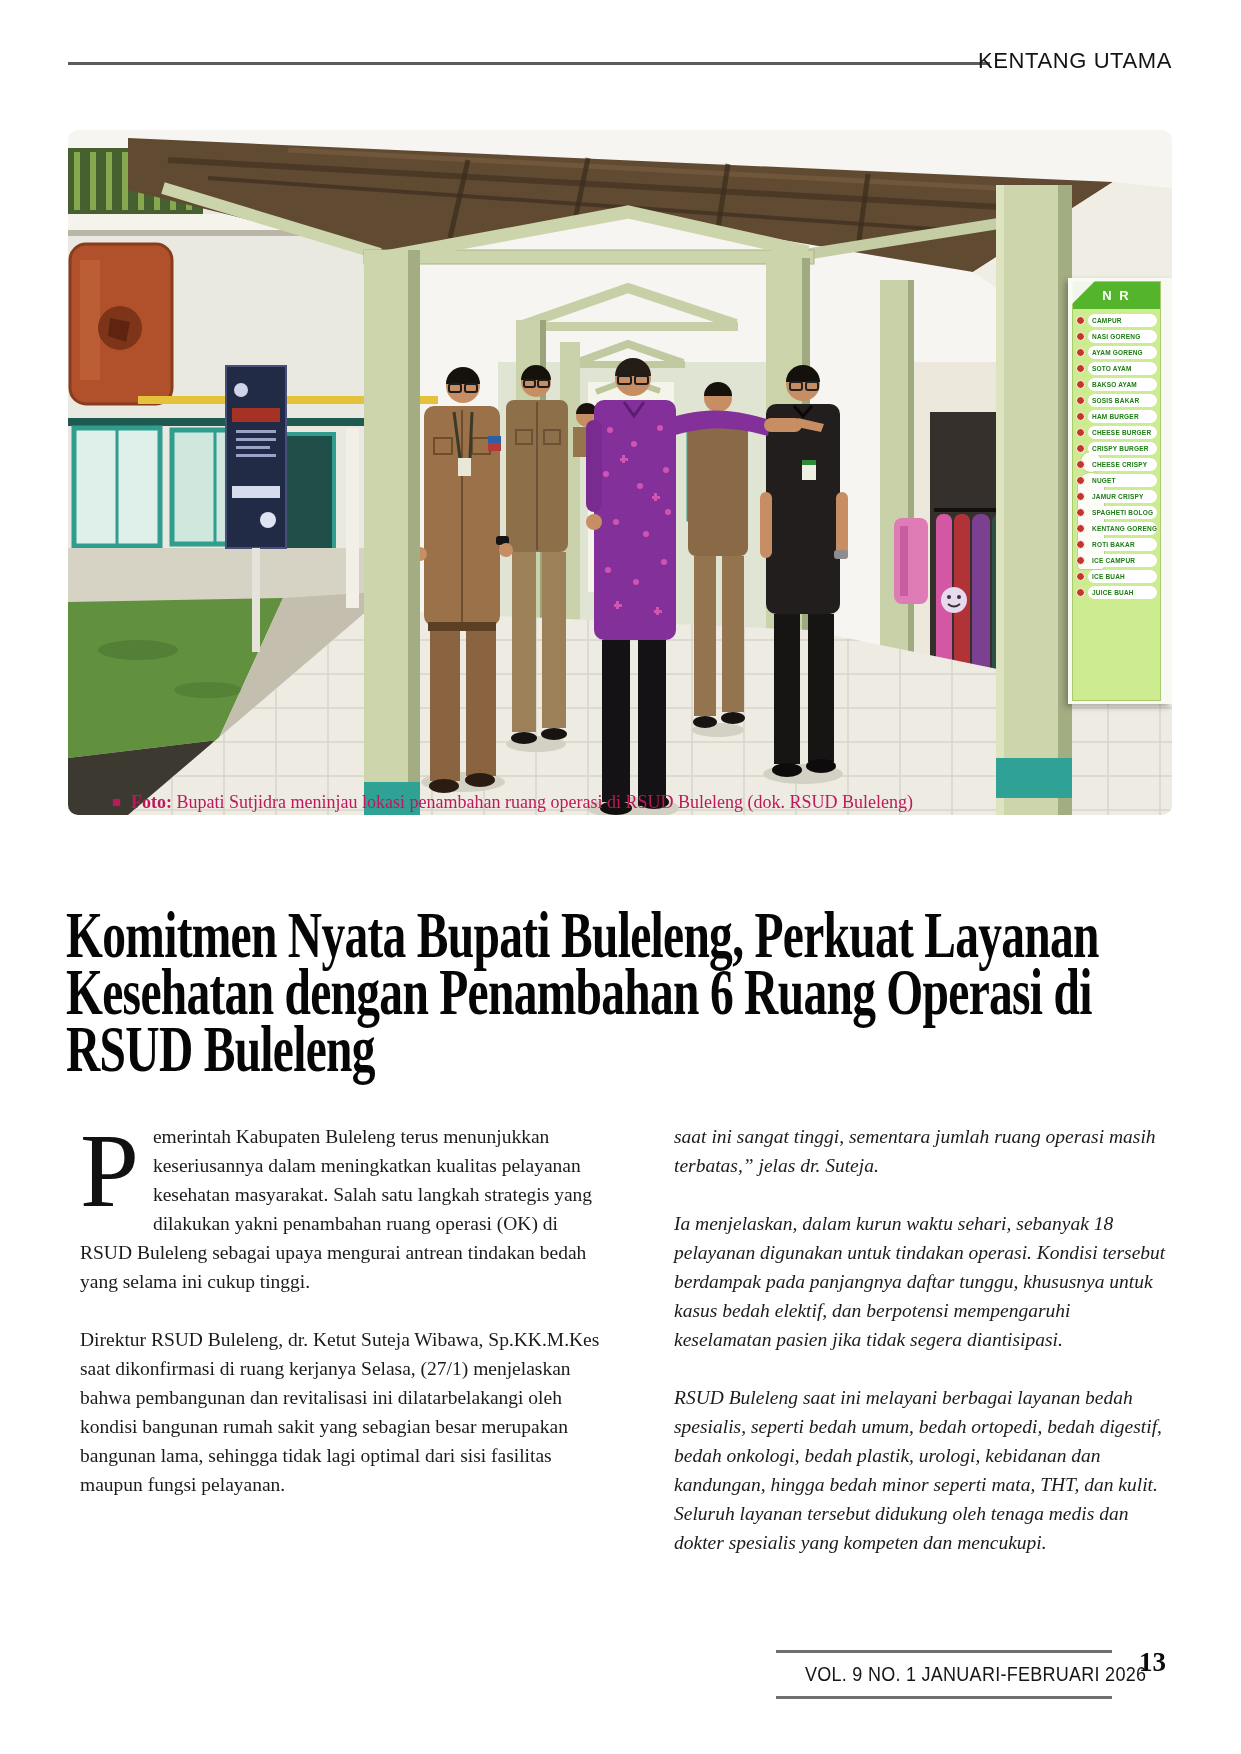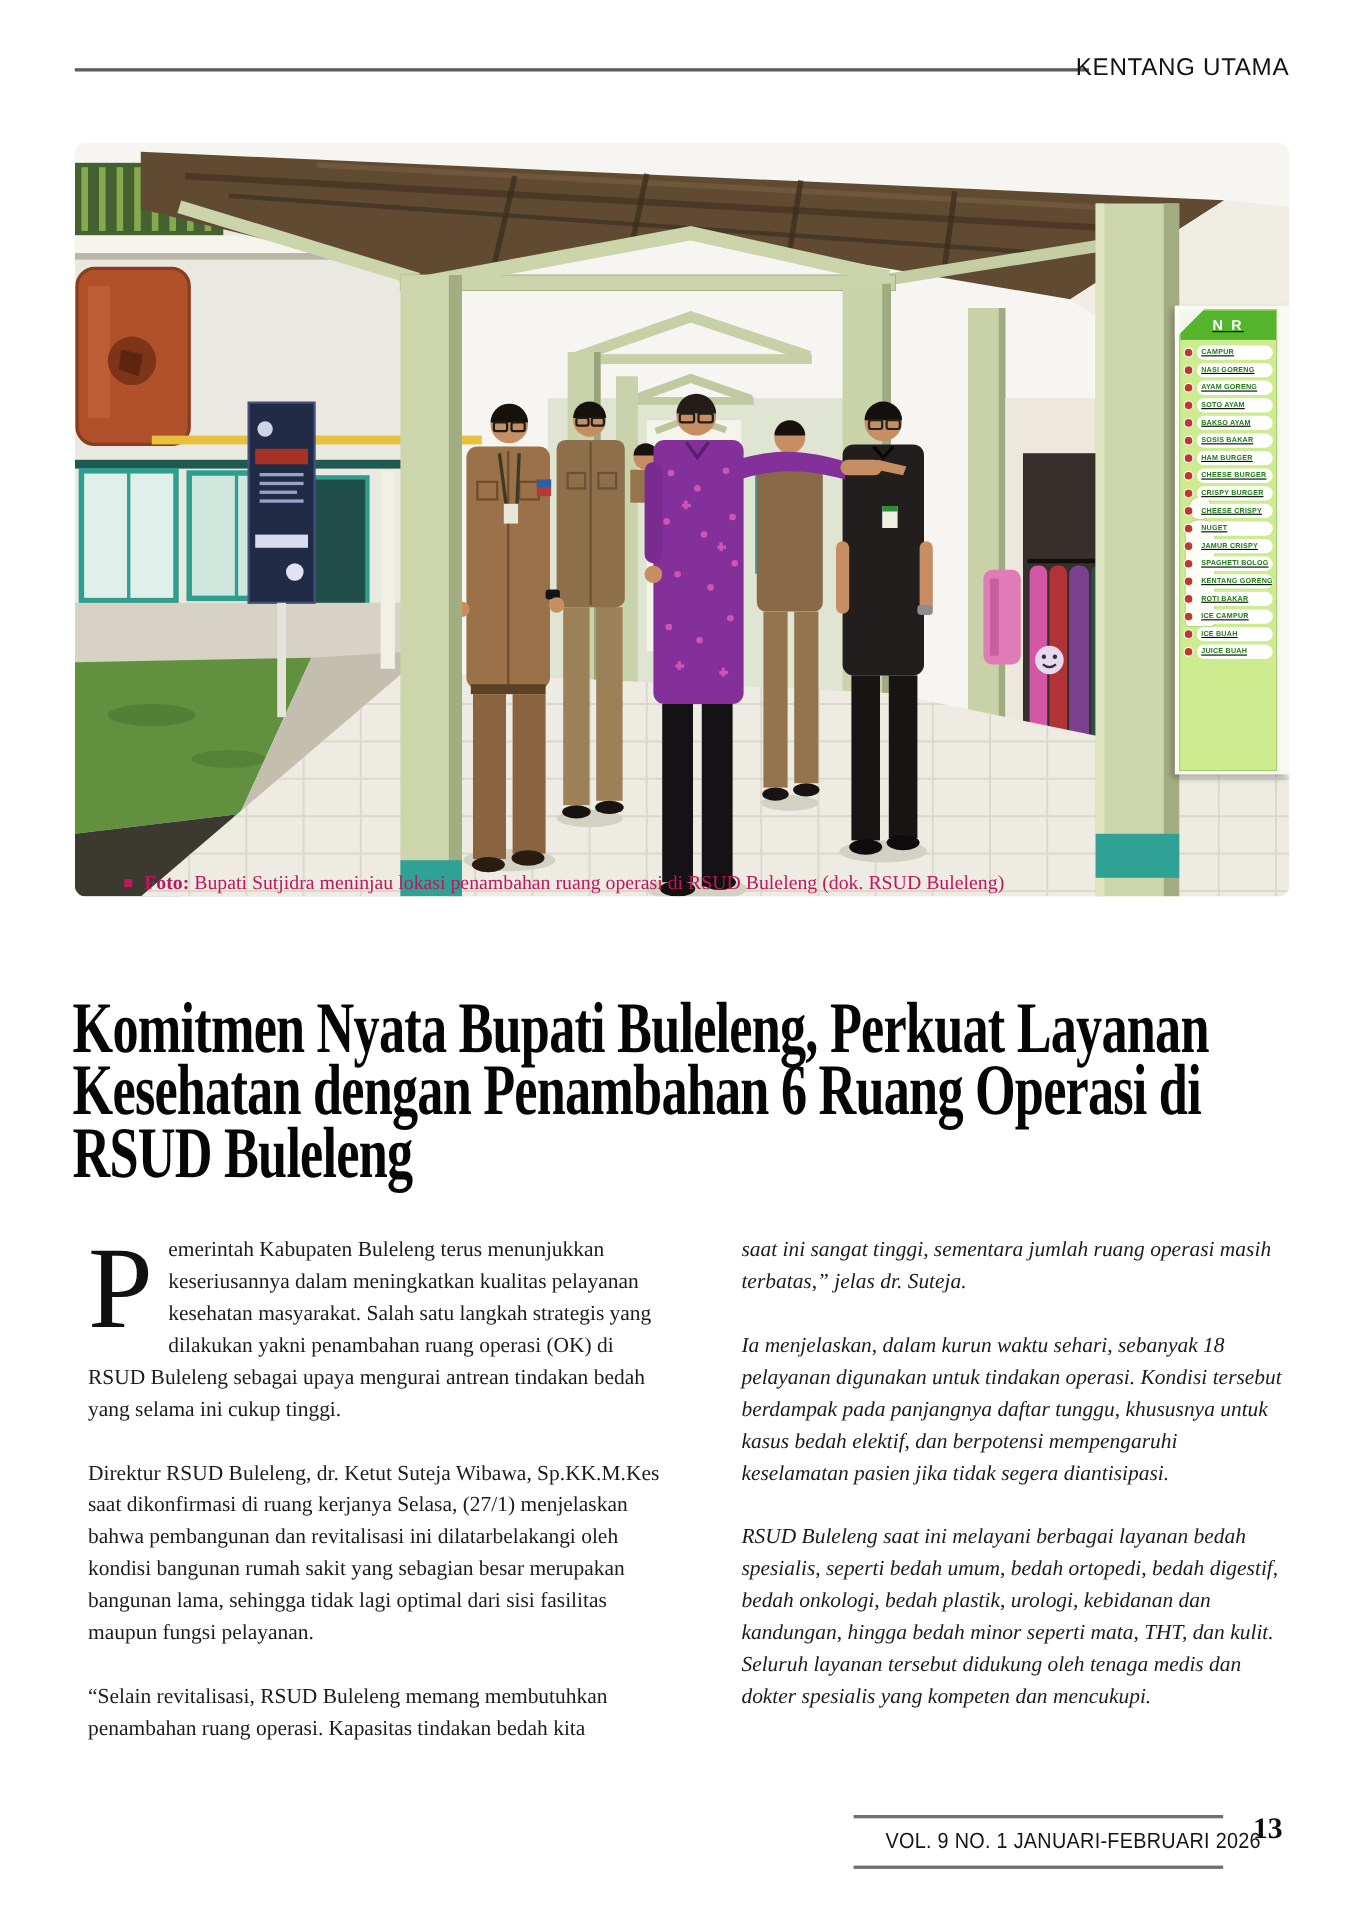--- a/index.html
+++ b/index.html
@@ -11,21 +11,21 @@
   .header-label{position:absolute;right:69px;top:48px;font-family:"Liberation Sans",sans-serif;
         font-size:22px;letter-spacing:.6px;color:#141414;white-space:nowrap;}
 
   
   .photo{position:absolute;left:68px;top:130px;width:1104px;height:685px;border-radius:10px;
          overflow:hidden;background:#f6f5f1;}
   .photo svg{display:block;width:1104px;height:685px;}
 
   
   .menu-poster{position:absolute;left:1000px;top:148px;width:104px;height:426px;background:#f8f9f2;
-        box-shadow:-3px 3px 6px rgba(0,0,0,.28);padding:3px 11px 3px 4px;box-sizing:border-box;text-decoration:underline;}
+        box-shadow:-3px 3px 6px rgba(0,0,0,.28);padding:3px 11px 3px 4px;box-sizing:border-box;}
   .menu-inner{position:relative;width:100%;height:100%;background:#cdeb8f;overflow:hidden;
         border:1px solid #aacb6d;box-sizing:border-box;}
   .menu-poster::after{content:"";position:absolute;left:0;top:0;width:0;height:0;
         border-left:30px solid #fbfbf5;border-bottom:30px solid transparent;opacity:.95;}
   .menu-header{background:#54b42c;color:#fff;font:700 13px/18px "Liberation Sans",sans-serif;
         text-align:center;padding:5px 2px 4px 2px;letter-spacing:2px;}
   .menu-list{position:relative;z-index:3;display:flex;flex-direction:column;gap:3px;padding:5px 3px 0 3px;}
   .menu-item{display:flex;align-items:center;gap:3px;}
   .menu-dot{width:7px;height:7px;border-radius:50%;background:#c1372b;border:1px solid #fff;flex:none;}
   .menu-pill{flex:1;background:#ffffff;border-radius:7px;font:700 6.5px/11px "Liberation Sans",sans-serif;
@@ -427,21 +427,20 @@
   <div class="headline">
     <div class="headline-line">Komitmen Nyata Bupati Buleleng, Perkuat Layanan</div>
     <div class="headline-line">Kesehatan dengan Penambahan 6 Ruang Operasi di</div>
     <div class="headline-line">RSUD Buleleng</div>
   </div>
 
   <div class="columns">
     <div class="col col-left">
       <p>Pemerintah Kabupaten Buleleng terus menunjukkan keseriusannya dalam meningkatkan kualitas pelayanan kesehatan masyarakat. Salah satu langkah strategis yang dilakukan yakni penambahan ruang operasi (OK) di RSUD Buleleng sebagai upaya mengurai antrean tindakan bedah yang selama ini cukup tinggi.</p>
       <p>Direktur RSUD Buleleng, dr. Ketut Suteja Wibawa, Sp.KK.M.Kes saat dikonfirmasi di ruang kerjanya Selasa, (27/1) menjelaskan bahwa pembangunan dan revitalisasi ini dilatarbelakangi oleh kondisi bangunan rumah sakit yang sebagian besar merupakan bangunan lama, sehingga tidak lagi optimal dari sisi fasilitas maupun fungsi pelayanan.</p>
-      <p>“Selain revitalisasi, RSUD Buleleng memang membutuhkan penambahan ruang operasi. Kapasitas tindakan bedah kita</p>
     </div>
     <div class="col col-right">
       <p>saat ini sangat tinggi, sementara jumlah ruang operasi masih terbatas,” jelas dr. Suteja.</p>
       <p>Ia menjelaskan, dalam kurun waktu sehari, sebanyak 18 pelayanan digunakan untuk tindakan operasi. Kondisi tersebut berdampak pada panjangnya daftar tunggu, khususnya untuk kasus bedah elektif, dan berpotensi mempengaruhi keselamatan pasien jika tidak segera diantisipasi.</p>
       <p>RSUD Buleleng saat ini melayani berbagai layanan bedah spesialis, seperti bedah umum, bedah ortopedi, bedah digestif, bedah onkologi, bedah plastik, urologi, kebidanan dan kandungan, hingga bedah minor seperti mata, THT, dan kulit. Seluruh layanan tersebut didukung oleh tenaga medis dan dokter spesialis yang kompeten dan mencukupi.</p>
     </div>
   </div>
 
   <div class="footer">
     <div class="footer-box">

